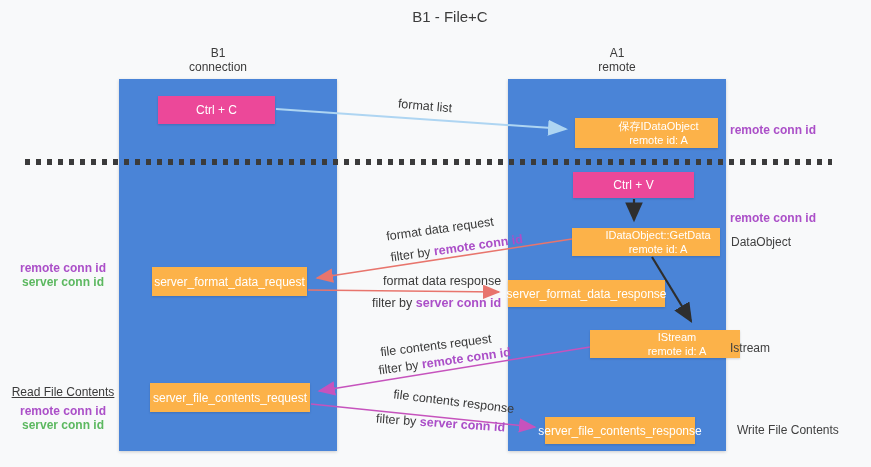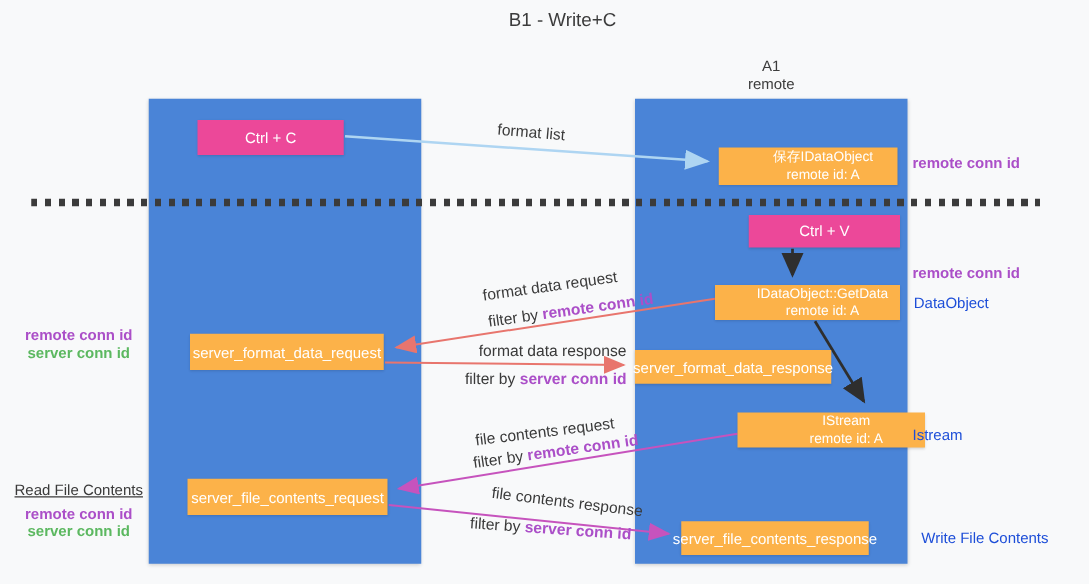--- a/index.html
+++ b/index.html
@@ -23,39 +23,43 @@
     justify-content:center;color:#fff;font-size:12px;text-align:center;
     box-shadow:0 1px 2px rgba(0,0,0,0.15);}
   .node.green{background:#ec4899;}
   .node.orange{background:#fcb249;}
   .node .l2{line-height:14px;}
   .small{font-size:11px;padding-left:24px;}
 
   .dashes{position:absolute;left:25px;top:159px;width:807px;height:6px;
     background:repeating-linear-gradient(90deg,#3b3b3b 0 5px,transparent 5px 11px);}
 
-  .side-label{position:absolute;font-size:12px;color:#1d4ed8;white-space:nowrap;}
+  .side-label{position:absolute;font-size:12px;color:#404040;white-space:nowrap;}
   .purple{color:#ab4fc8;font-weight:bold;}
   .greenlbl{color:#5cb860;font-weight:bold;}
   .left-margin{position:absolute;left:8px;width:110px;text-align:center;
     font-size:12px;line-height:14px;white-space:nowrap;}
 
   .flow-label{position:absolute;font-size:12.5px;color:#3a3a3a;white-space:nowrap;
     text-align:center;}
   svg.arrows{position:absolute;left:0;top:0;width:871px;height:467px;pointer-events:none;}
 </style>
 </head>
 <body>
 
 <div class="canvas">
 
   <div class="title-block">
-    <div>B1 - Write+C</div>
+    <div>B1 - File+C</div>
   </div>
 
+  <div class="col-header left">
+    <div>B1</div>
+    <div>connection</div>
+  </div>
   <div class="col-header right">
     <div>A1</div>
     <div>remote</div>
   </div>
 
   <div class="column left"></div>
   <div class="column right"></div>
 
   <svg class="arrows" viewBox="0 0 871 467">
     <defs>
@@ -85,21 +89,21 @@
 
   <div class="node green" style="left:158px;top:96px;width:117px;height:28px;">
     <span>Ctrl + C</span>
   </div>
 
   <div class="node orange small" style="left:575px;top:118px;width:119px;height:30px;">
     <span class="l2">保存IDataObject</span>
     <span class="l2">remote id: A</span>
   </div>
 
-  <div class="node green" style="left:573px;top:172px;width:121px;height:26px;margin-left:26px;">
+  <div class="node green" style="left:573px;top:172px;width:121px;height:26px;">
     <span>Ctrl + V</span>
   </div>
 
   <div class="node orange small" style="left:572px;top:228px;width:124px;height:28px;">
     <span class="l2">IDataObject::GetData</span>
     <span class="l2">remote id: A</span>
   </div>
 
   <div class="node orange" style="left:508px;top:280px;width:157px;height:27px;">
     <span>server_format_data_response</span>

